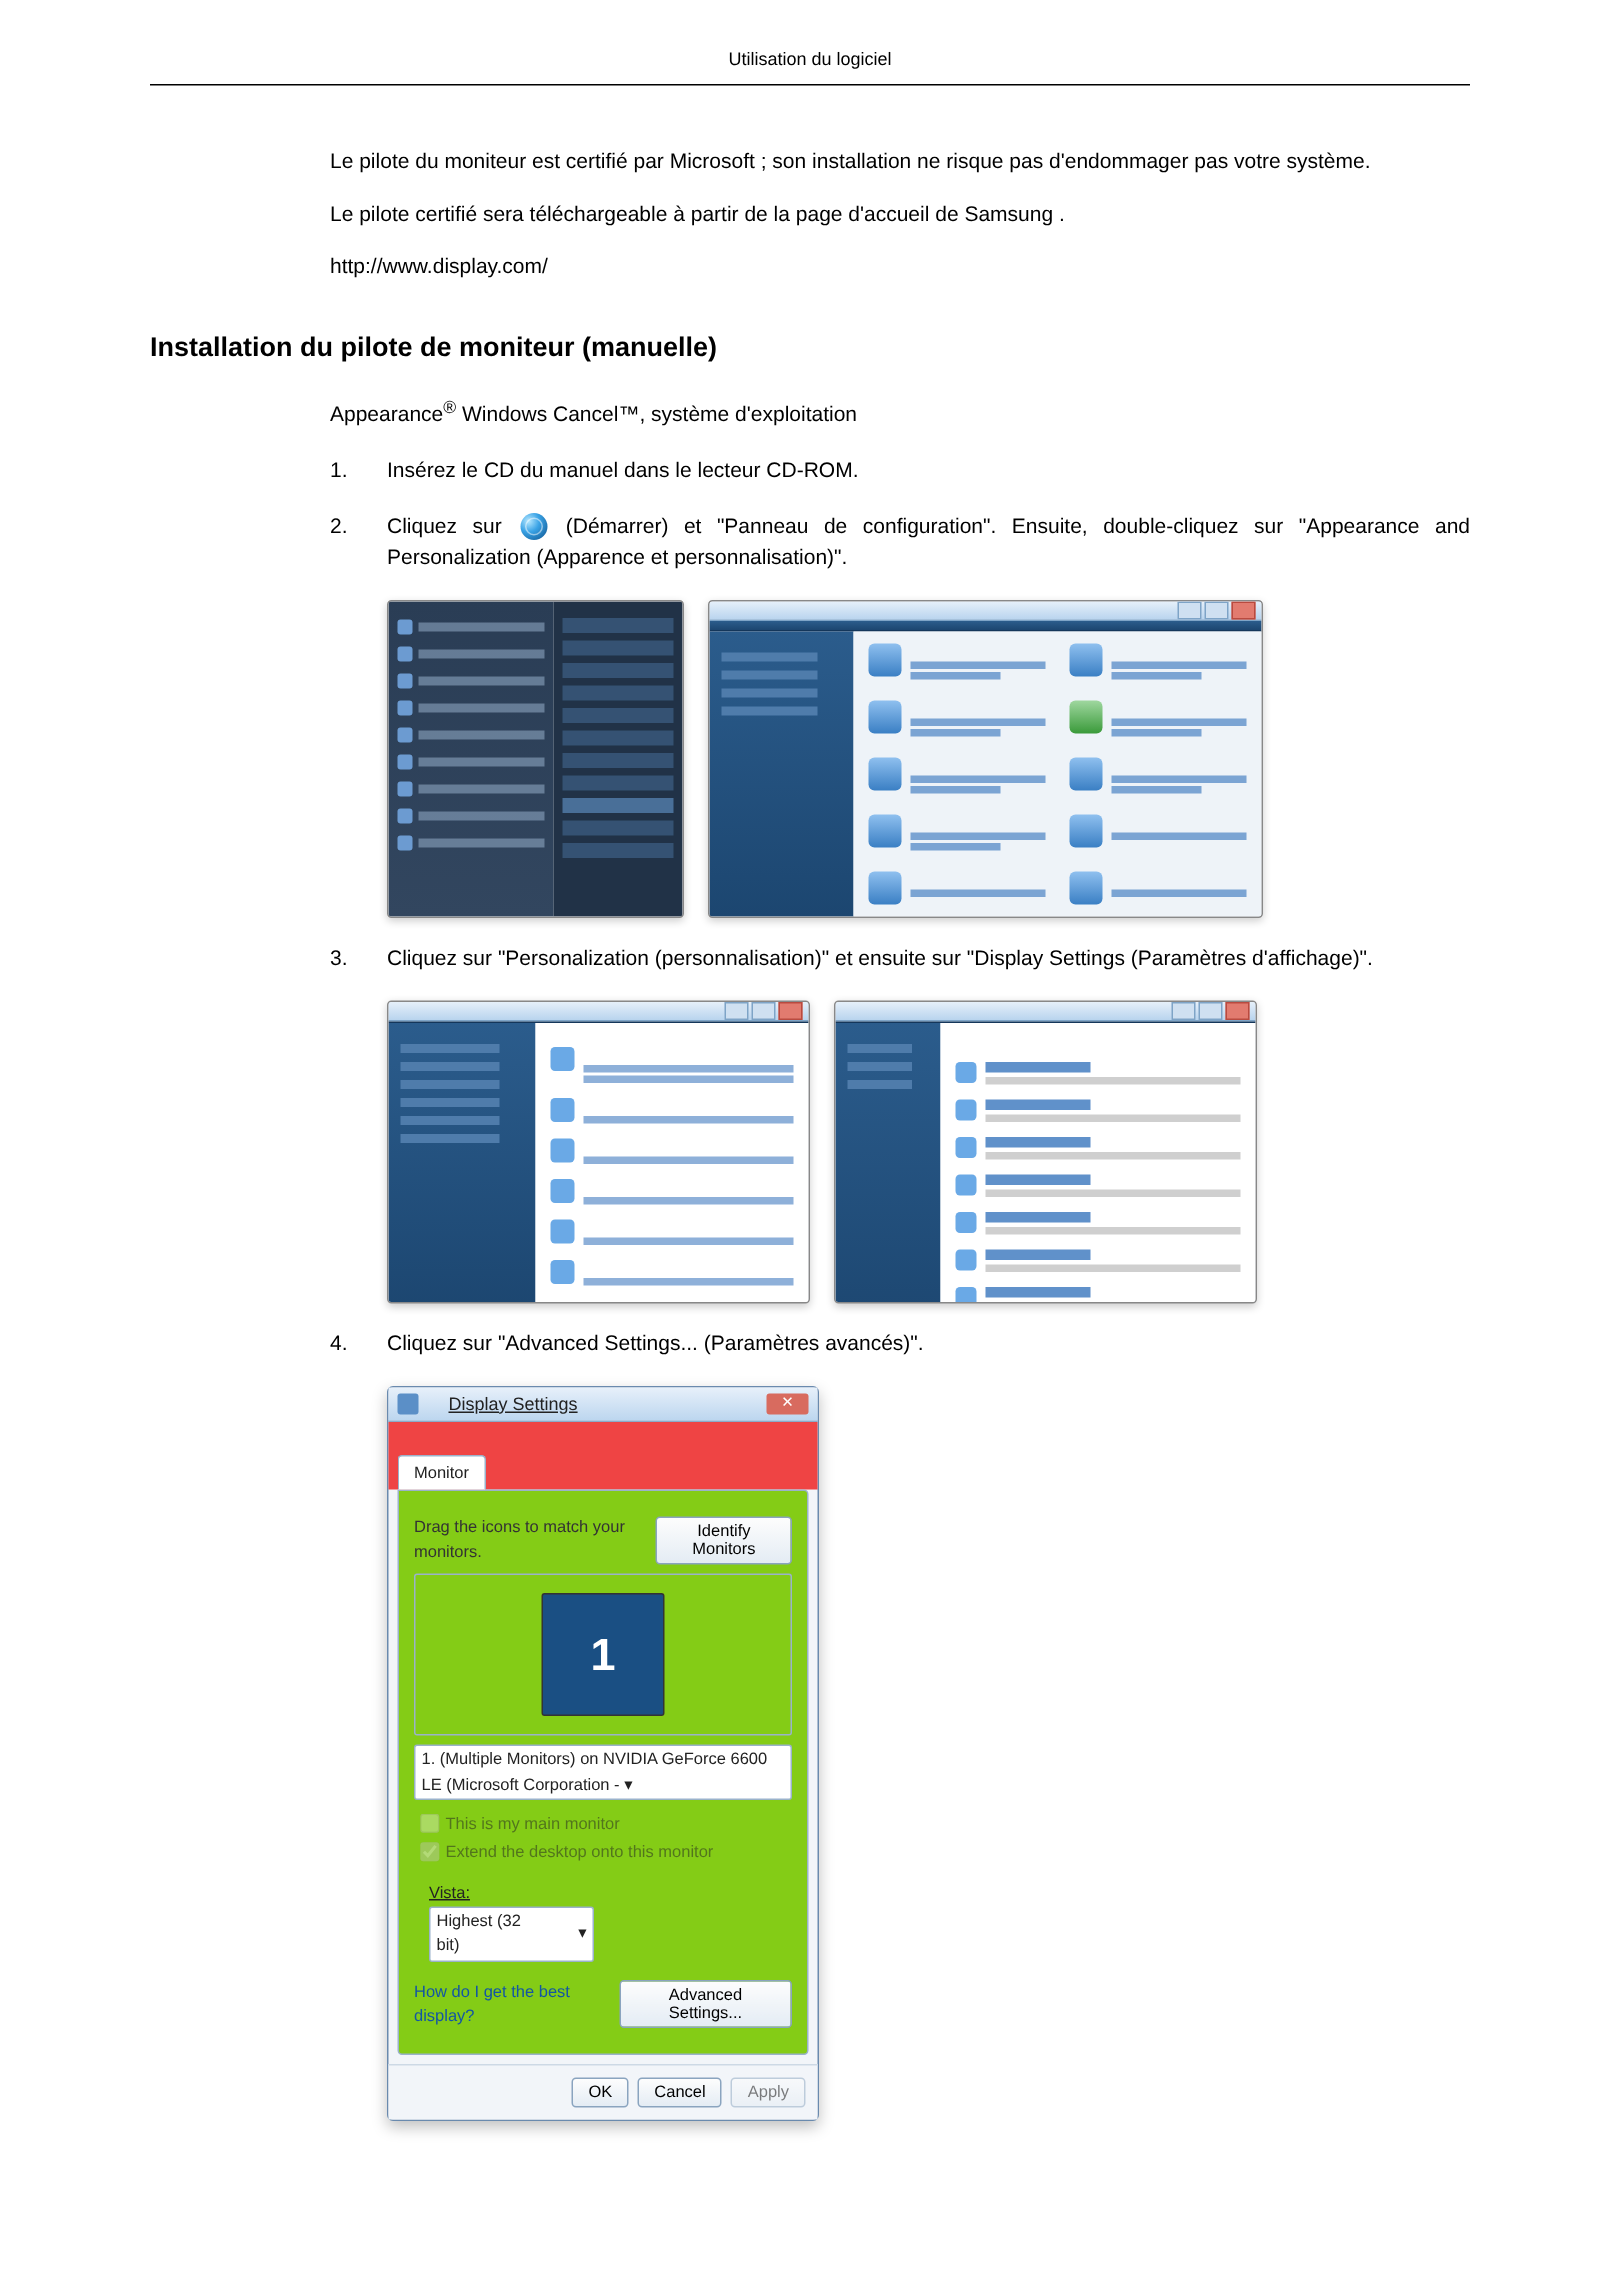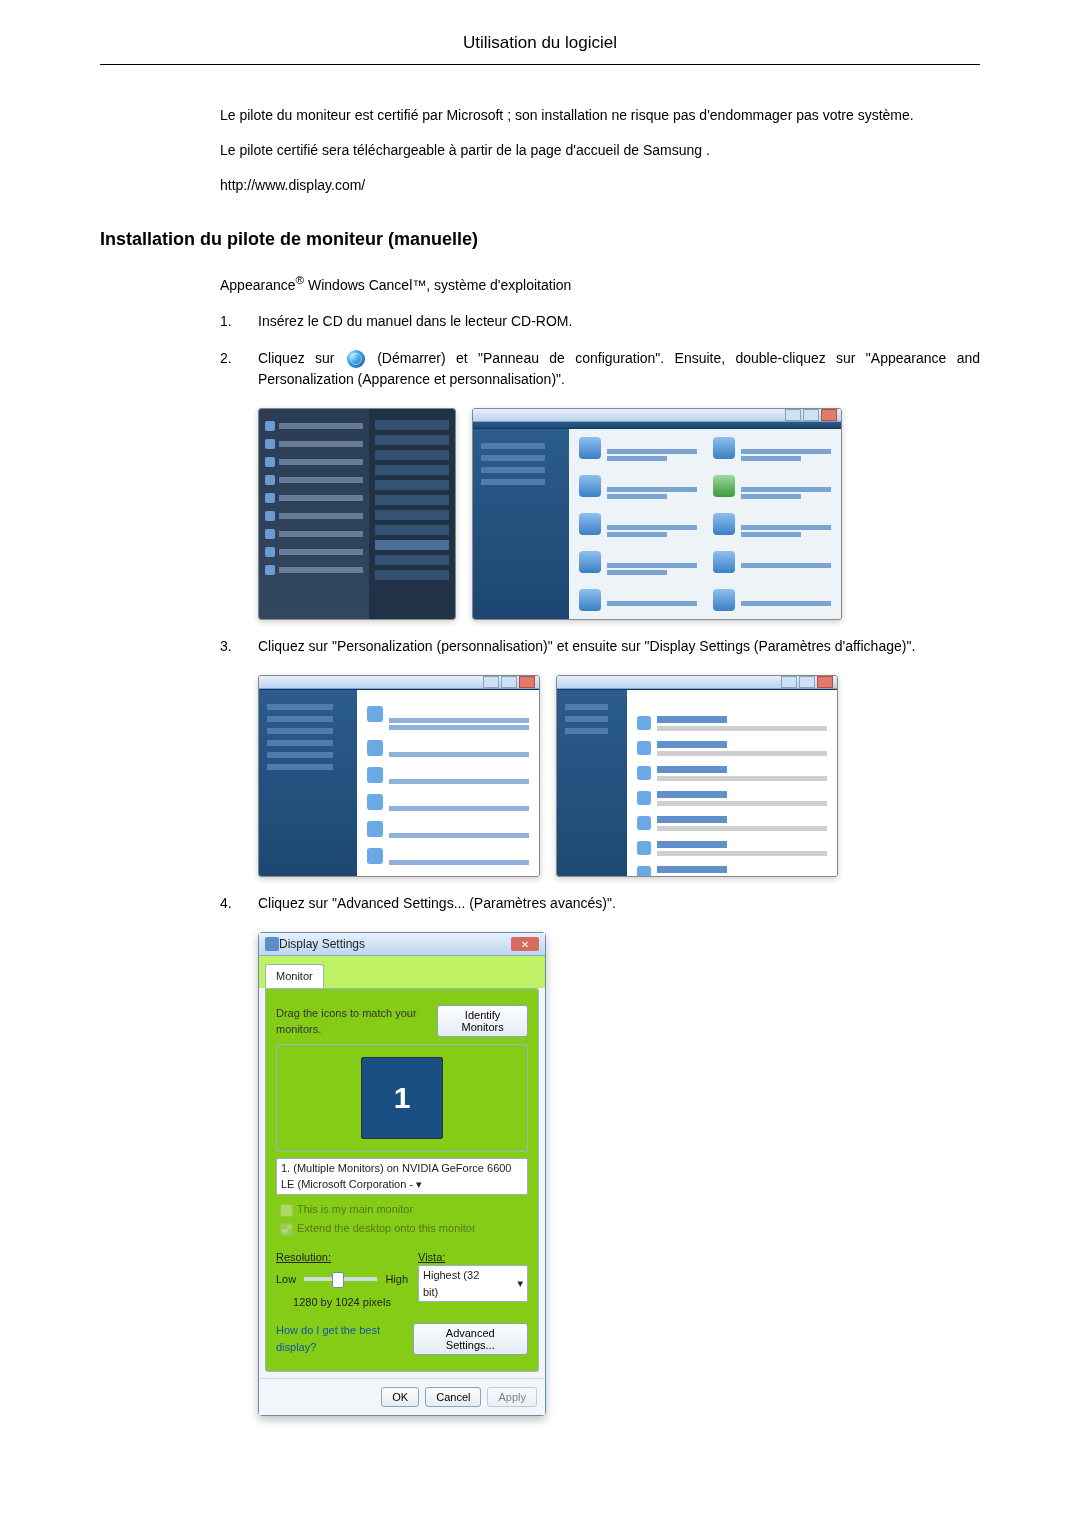--- a/index.html
+++ b/index.html
@@ -14,21 +14,21 @@
   .page {
     width: 1080px;
     min-height: 1527px;
     margin: 0 auto;
     padding: 30px 100px 60px 100px;
     box-sizing: border-box;
     position: relative;
   }
   .header-title {
     text-align: center;
-    font-size: 17px;
+    font-size: 12px;
     padding-bottom: 8px;
     border-bottom: 1px solid #000;
     margin-bottom: 40px;
   }
   .indent-block {
     margin-left: 120px;
   }
   .remarque-row {
     display: flex;
     align-items: center;
@@ -201,25 +201,25 @@
     box-shadow: 0 4px 10px rgba(0,0,0,.25);
     margin-top: 18px;
   }
   .dialog .dlg-titlebar{
     height:22px;
     background:linear-gradient(#e7f0fa,#bcd6ef);
     border-bottom:1px solid #8cabc9;
     display:flex; align-items:center; justify-content:space-between;
     padding:0 6px; font-size:12px;
   }
-  .dlg-titlebar .icowrap{display:flex;align-items:center;gap:0;}
+  .dlg-titlebar .icowrap{display:flex;align-items:center;gap:20px;text-decoration:underline;}
   .dlg-titlebar .dico{width:14px;height:14px;background:#5b8fc7;border-radius:2px;}
   .dlg-close{width:28px;height:14px;border-radius:2px;background:#d86b5f;color:#fff;display:flex;align-items:center;justify-content:center;font-size:10px;}
   .dialog .tabstrip{
-    display:flex; gap:2px; padding:8px 6px 0 6px; background:#bef264;
+    display:flex; gap:2px; padding:22px 6px 0 6px; background:#ef4444;
   }
   .dialog .tab{
     padding:3px 10px; border:1px solid #9ab2cb; border-bottom:none;
     background:#fff; border-radius:3px 3px 0 0; font-size:11px;
   }
   .dialog .panel{
     margin:0 6px 6px 6px; border:1px solid #9ab2cb; border-radius:0 3px 3px 3px;
     background:#84cc16; padding:10px;
   }
   .dialog .row{display:flex;align-items:center;justify-content:space-between;margin:6px 0;}
@@ -616,31 +616,20 @@
           <div style="border:1px solid #9ab2cb; border-radius:2px; padding:4px; margin:6px 0;">
             <div class="monitor-box">1</div>
           </div>
           <div class="row">
             <div class="combo" style="width:100%;">1. (Multiple Monitors) on NVIDIA GeForce 6600 LE (Microsoft Corporation - ▾</div>
           </div>
           <div class="small ghost"><label><input type="checkbox" disabled="" style=""><span>This is my main monitor</span></label></div>
           <div class="small ghost"><label><input type="checkbox" checked="" disabled="" style=""><span>Extend the desktop onto this monitor</span></label></div>
 
           <div class="row" style="align-items:flex-start; margin-top:10px;">
-            <div style="flex:1;">
-              <div class="small" style="text-decoration:underline;">Resolution:</div>
-              <div class="row small">
-                <span>Low</span>
-                <div class="slider">
-                    <div class="thumb"></div>
-                  </div>
-                <span>High</span>
-              </div>
-              <div class="small" style="text-align:center;">1280 by 1024 pixels</div>
-            </div>
             <div style="width:110px; margin-left:10px;">
               <div class="small" style="text-decoration:underline;">Vista:</div>
               <div class="combo" style="display:flex;justify-content:space-between;align-items:center;gap:26px;">
                 <span>Highest (32 bit)</span>
                   <span>▾</span>
               </div>
             </div>
           </div>
 
           <div class="row" style="margin-top:12px;">

